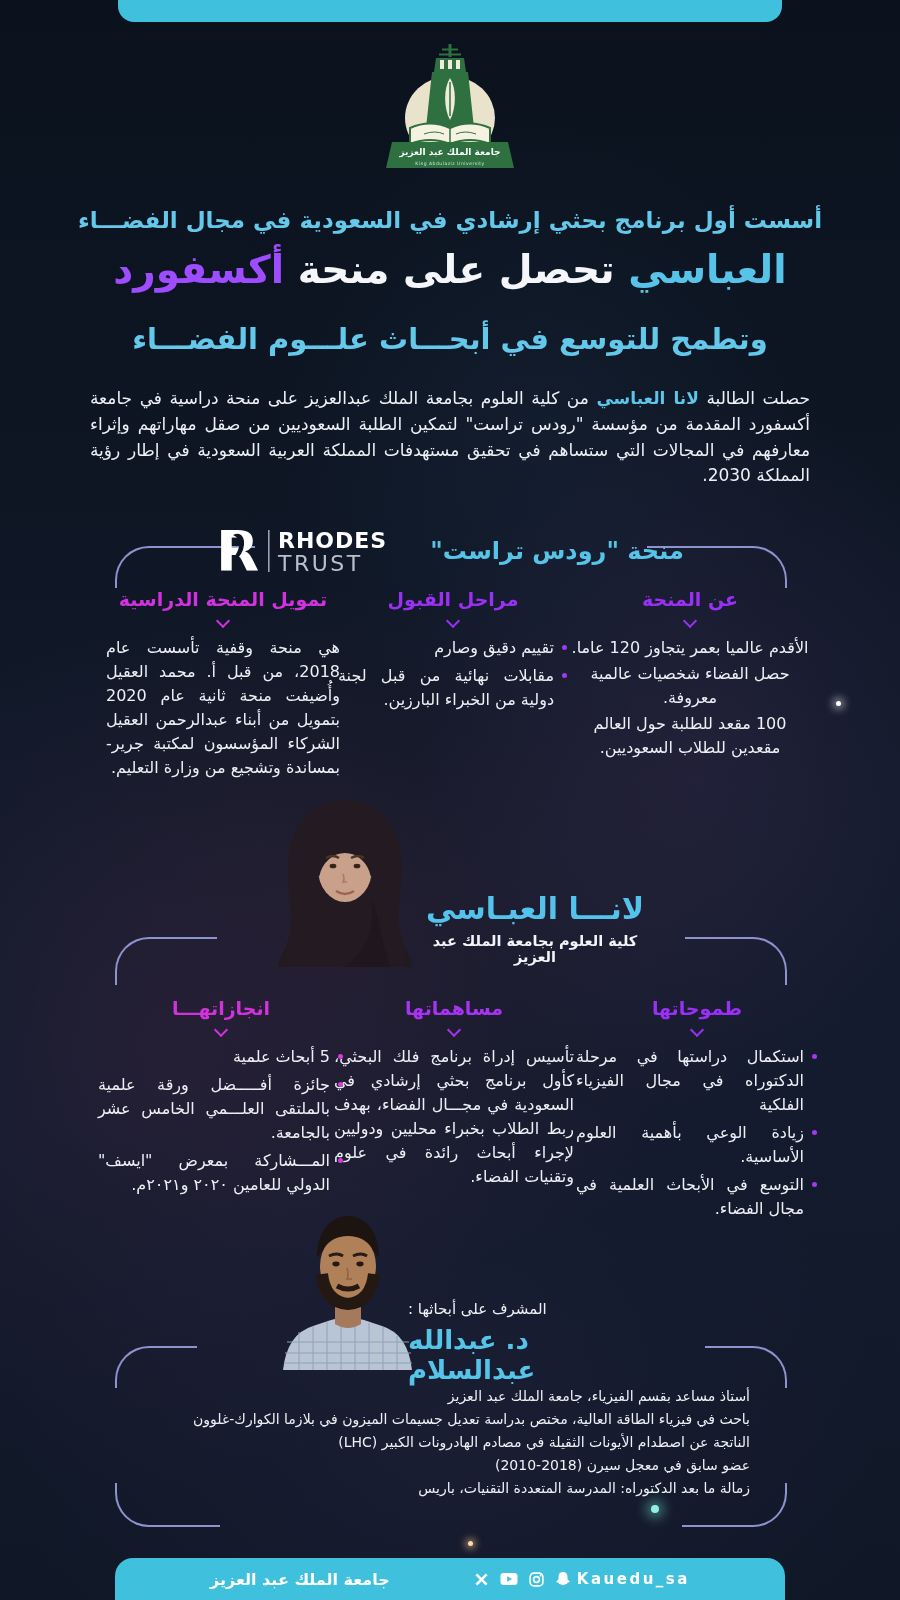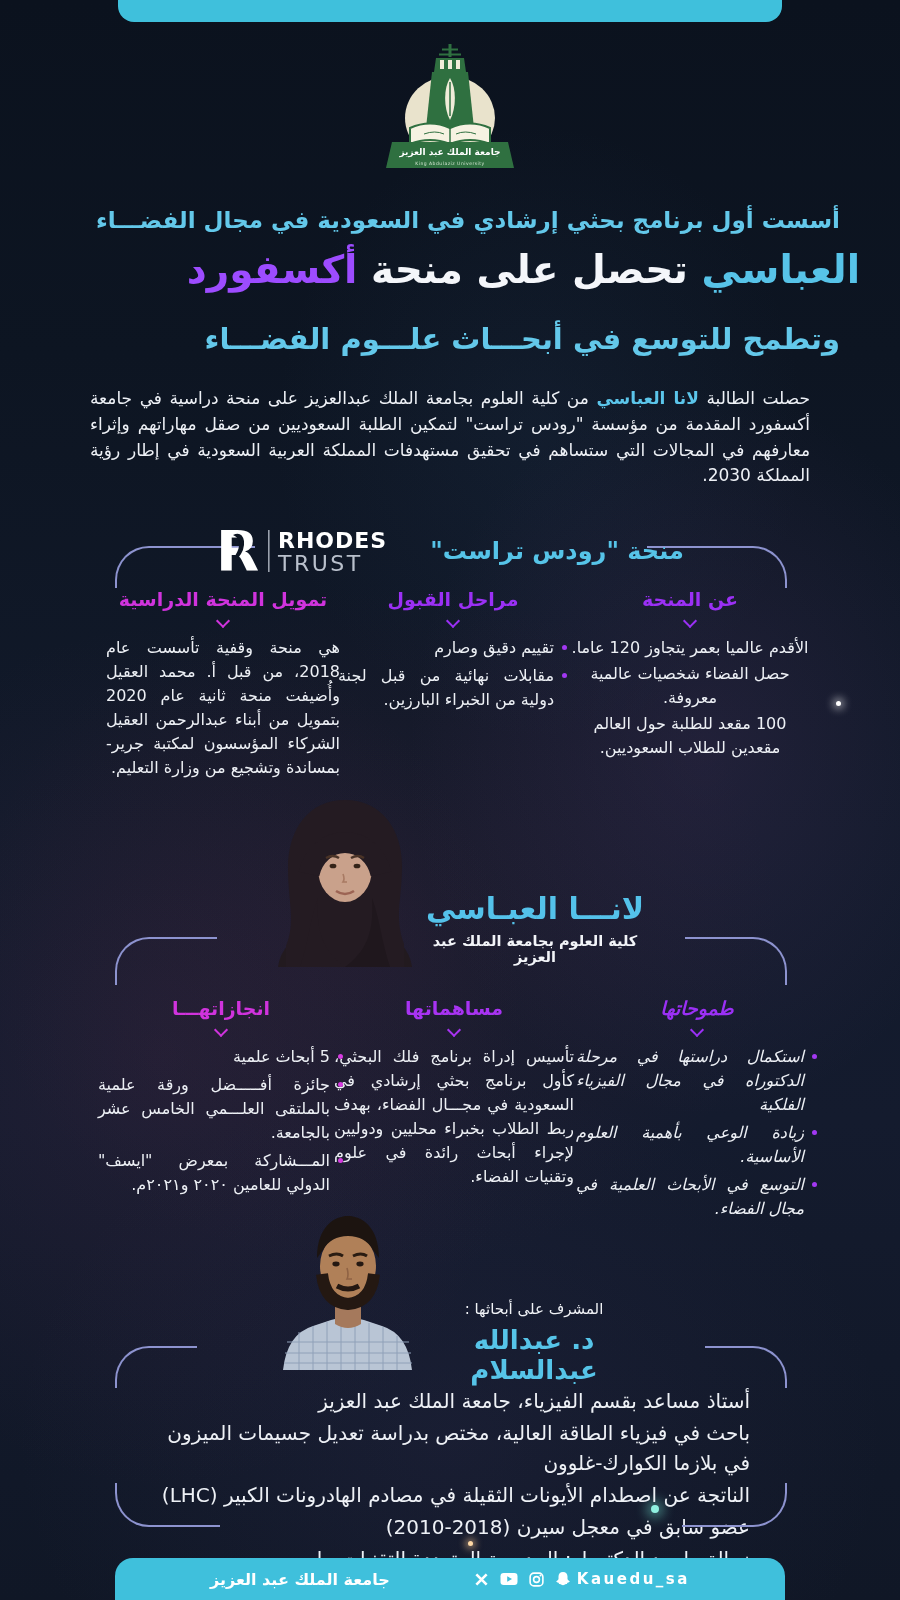--- a/index.html
+++ b/index.html
@@ -40,21 +40,21 @@
   
   .topbar{position:absolute;left:118px;top:0;width:664px;height:22px;background:#3fc0dc;border-radius:0 0 16px 16px;}
   .footer{position:absolute;left:115px;top:1558px;width:670px;height:42px;background:#3fc0dc;
     border-radius:18px 18px 0 0;display:flex;align-items:center;justify-content:center;direction:ltr;}
   .f-uni{color:#fff;font-weight:bold;font-size:16px;margin-right:84px;}
   .f-social{display:flex;align-items:center;gap:11px;}
   .f-handle{color:#fff;font-size:15px;font-weight:bold;letter-spacing:2.5px;margin-left:6px;}
   
   .kau-logo{position:absolute;left:372px;top:42px;}
   
-  .h-line{position:absolute;text-align:right;font-weight:bold;}
+  .h-line{position:absolute;text-align:center;font-weight:bold;}
   .h1{top:207px;left:60px;width:780px;font-size:23px;color:#63c8ea;}
   .h2{top:247px;left:40px;width:820px;font-size:39px;color:#f4f6fa;}
   .h3{top:322px;left:60px;width:780px;font-size:29px;color:#63c8ea;}
   .hl-cyan{color:#57c3e8;}
   .hl-purple{color:#9d4cff;}
   
   .intro{position:absolute;top:386px;left:90px;width:720px;margin:0;font-size:17px;line-height:1.52;
     color:#eef1f6;text-align:justify;}
   .intro-name{color:#5bc5ea;font-weight:bold;}
   
@@ -74,21 +74,21 @@
   
   .rhodes-row{position:absolute;top:516px;left:150px;width:600px;height:70px;display:flex;
     align-items:center;justify-content:center;gap:30px;direction:rtl;}
   .rh-title{font-size:24px;font-weight:bold;color:#56c4e8;white-space:nowrap;}
   .rh-logo{direction:ltr;display:flex;align-items:center;}
   
   .col{position:absolute;}
   .col-about{left:570px;top:588px;width:240px;}
   .col-stages{left:338px;top:588px;width:230px;}
   .col-funding{left:106px;top:588px;width:234px;}
-  .col-amb{left:576px;top:997px;width:242px;font-style:italic;}
+  .col-amb{left:576px;top:997px;width:242px;}
   .col-con{left:334px;top:997px;width:240px;}
   .col-ach{left:98px;top:997px;width:246px;}
   .col-title{font-size:19px;font-weight:bold;text-align:center;}
   .t-purple{color:#9b30f5;}
   .t-purple2{color:#a833f2;}
   .t-pink{color:#d033dd;}
   .chev{display:block;width:8px;height:8px;margin:6px auto 10px;border-left:2px solid currentColor;
     border-bottom:2px solid currentColor;transform:rotate(-45deg);}
   .col-text{font-size:16px;line-height:1.5;color:#edf0f5;}
   .ta-right{text-align:center;}
@@ -98,24 +98,24 @@
   .blist li::before{content:"";position:absolute;right:1px;top:9px;width:5px;height:5px;border-radius:50%;}
   .dots-purple li::before{background:#a238f2;}
   .dots-pink li::before{background:#d63be0;}
   .line{margin-bottom:2px;}
   
   .lana{position:absolute;left:256px;top:794px;}
   .nameblock{position:absolute;left:412px;top:891px;width:246px;text-align:center;}
   .student-name{font-size:30px;font-weight:bold;color:#54c2ea;}
   .student-college{font-size:14.5px;font-weight:bold;color:#f2f4f8;margin-top:7px;}
   .sup{position:absolute;left:263px;top:1206px;}
-  .supblock{position:absolute;left:408px;top:1300px;width:252px;text-align:center;}
+  .supblock{position:absolute;left:408px;top:1300px;width:252px;text-align:left;}
   .sup-label{font-size:15px;color:#f0f2f6;}
   .sup-name{font-size:26px;font-weight:bold;color:#56c4e8;margin-top:7px;}
-  .bio{position:absolute;left:150px;top:1386px;width:600px;font-size:20px;line-height:1.5;
+  .bio{position:absolute;left:150px;top:1386px;width:600px;font-size:14px;line-height:1.5;
     color:#eef1f6;text-align:right;}
 </style>
 </head>
 <body>
 
 <div class="canvas">
   <div class="nebula"></div>
   <div class="stars"></div>
   <div class="glow glow-white"></div>
   <div class="glow glow-teal"></div>

